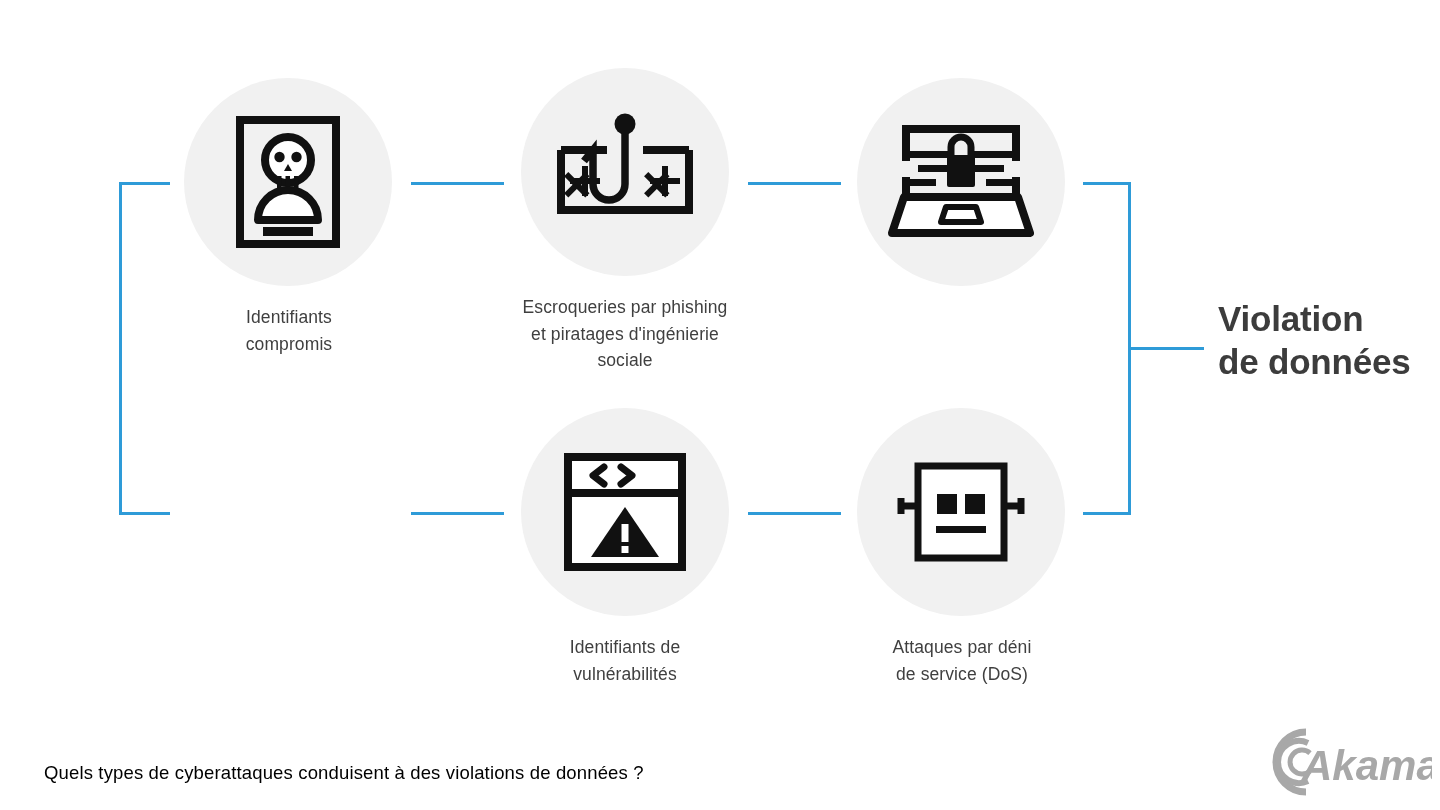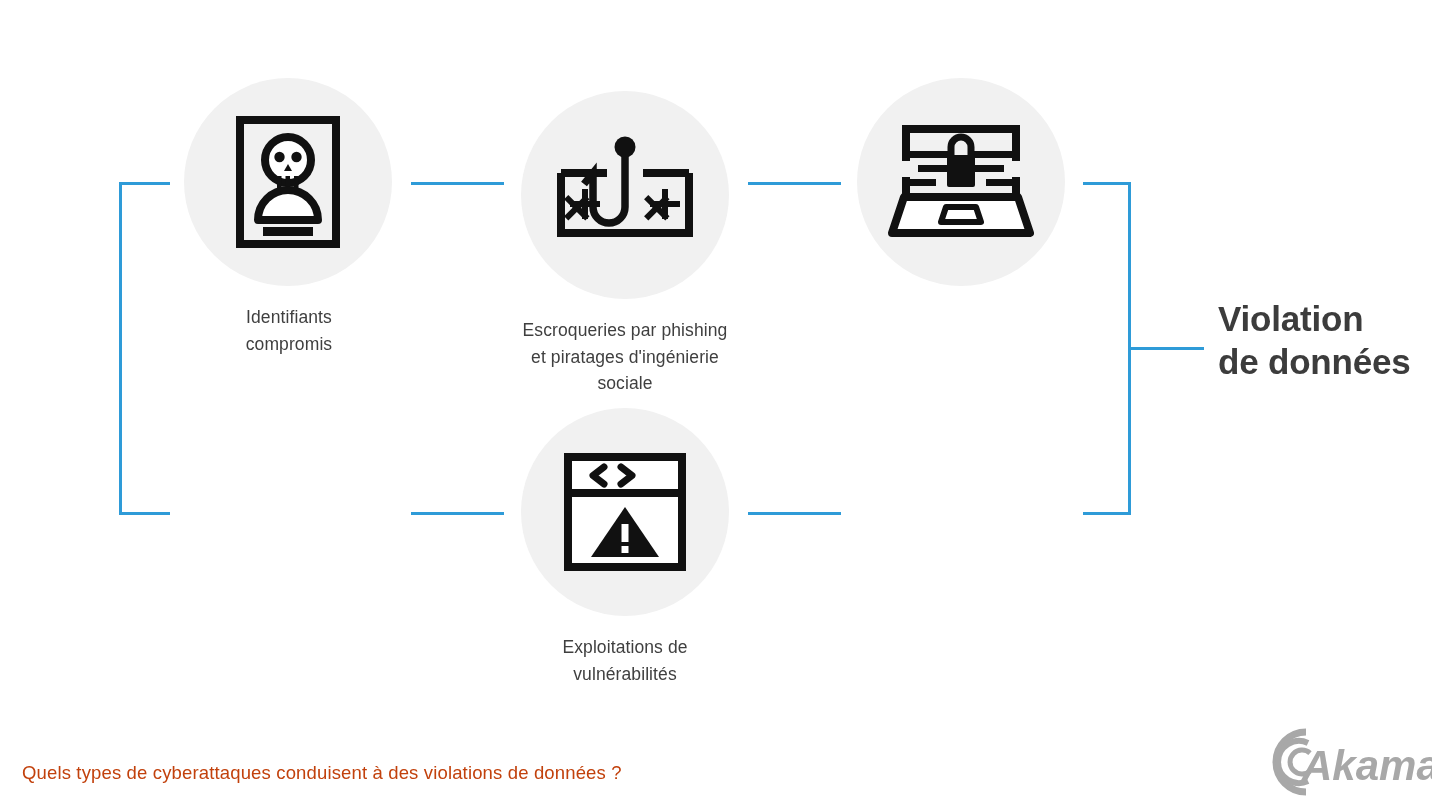--- a/index.html
+++ b/index.html
@@ -47,23 +47,23 @@
     line-height:43px;
     font-weight:bold;
     color:#3c3c3c;
     letter-spacing:-.2px;
     white-space:pre-line;
   }
 
   
   .caption {
     position:absolute;
-    left:22px; top:762px;
+    left:44px; top:762px;
     font-size:18.5px;
-    color:#c2410c;
+    color:#000000;
     letter-spacing:.15px;
   }
 
   
   .logo { position:absolute; left:1262px; top:726px; width:170px; height:72px; }
   .logo svg { display:block; }
 </style>
 </head>
 <body>
 
@@ -98,21 +98,21 @@
           <rect x="58" y="60" width="4.5" height="12" fill="#111"></rect>
           <path d="M22 104 a30 30 0 0 1 60 0 z" stroke="#111" stroke-width="8" fill="#fff" stroke-linejoin="round"></path>
           <rect x="27" y="111" width="50" height="9" fill="#111"></rect>
         </svg>
       </span>
     </div>
     <div class="node-label">Identifiants
 compromis</div>
   </div>
 
-  <div class="node wide" style="top:91px;">
+  <div class="node wide" style="top:68px;">
     <div class="circle">
       <svg width="140" height="120" viewBox="0 0 140 120" fill="none">
         <path d="M6 38 H52 M88 38 H134 M134 38 V98 H6 V38" stroke="#111" stroke-width="8" fill="none"></path>
         <g fill="#111">
           <rect x="27" y="54" width="6" height="30"></rect>
           <rect x="15" y="66" width="30" height="6"></rect>
           <rect x="18.8" y="57.8" width="6" height="30" transform="rotate(-45 21.8 72.8)"></rect>
           <rect x="18.8" y="57.8" width="6" height="30" transform="rotate(45 21.8 72.8)"></rect>
         </g>
         <g fill="#111">
@@ -157,24 +157,38 @@
       <svg width="122" height="118" viewBox="0 0 122 118" fill="none">
         <rect x="4" y="4" width="114" height="110" stroke="#111" stroke-width="8" fill="#fff"></rect>
         <path d="M4 40 H118" stroke="#111" stroke-width="8"></path>
         <path d="M40 14 L29 22.5 L40 31" stroke="#111" stroke-width="7" fill="none" stroke-linejoin="round" stroke-linecap="round"></path>
         <path d="M57 14 L68 22.5 L57 31" stroke="#111" stroke-width="7" fill="none" stroke-linejoin="round" stroke-linecap="round"></path>
         <path d="M61 54 L95 104 H27 Z" fill="#111"></path>
         <rect x="57.5" y="71" width="7" height="18" fill="#fff"></rect>
         <rect x="57.5" y="93" width="7" height="7" fill="#fff"></rect>
       </svg>
     </div>
-    <div class="node-label">Exploitations de
+    <div class="node-label">Identifiants de
 vulnérabilités</div>
   </div>
 
+  <div class="node" style="left:857px; top:408px;">
+    <div class="circle">
+      <svg width="132" height="100" viewBox="0 0 132 100" fill="none">
+        <rect x="23" y="4" width="86" height="92" stroke="#111" stroke-width="7" fill="#fff"></rect>
+        <rect x="42" y="32" width="20" height="20" fill="#111"></rect>
+        <rect x="70" y="32" width="20" height="20" fill="#111"></rect>
+        <rect x="41" y="64" width="50" height="7" fill="#111"></rect>
+        <path d="M23 44 H6 M6 36 V52" stroke="#111" stroke-width="7"></path>
+        <path d="M109 44 H126 M126 36 V52" stroke="#111" stroke-width="7"></path>
+      </svg>
+    </div>
+    <div class="node-label">Attaques par déni
+de service (DoS)</div>
+  </div>
 
   <div class="outcome">Violation
 de données</div>
 
   <div class="caption">Quels types de cyberattaques conduisent à des violations de données ?</div>
 
   <div class="logo">
     <svg width="170" height="72" viewBox="0 0 170 72" fill="none">
       <g stroke="#a8a8a8" fill="none">
         <path d="M44 6 A30 30 0 1 0 44 66" stroke-width="7"></path>

